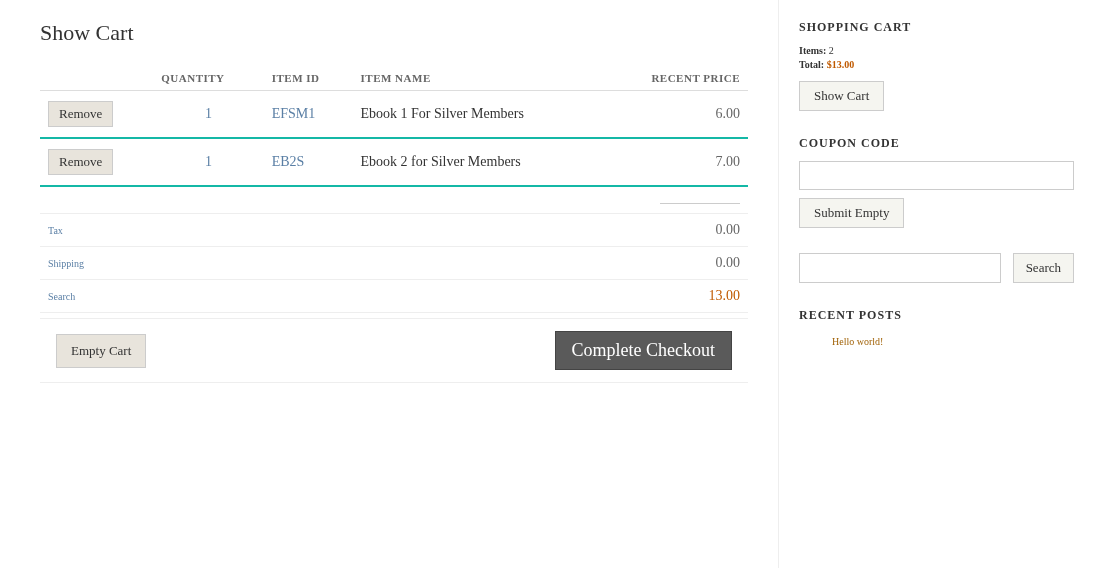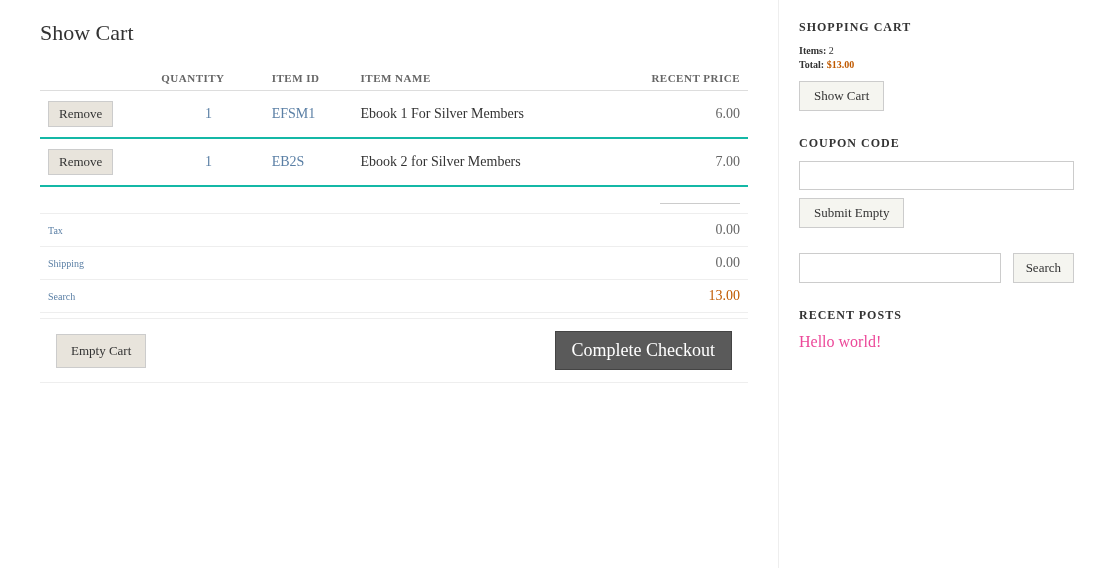--- a/index.html
+++ b/index.html
@@ -201,23 +201,24 @@
       background: #f5f5f0;
       border: 1px solid #ccc;
       padding: 6px 12px;
       cursor: pointer;
       font-size: 13px;
       color: #333;
       font-family: Georgia, serif;
     }
 
     .recent-posts-link {
-      color: #ec4899;
-      font-size: 16px;
+      color: #a16207;
+      font-size: 10px;
       text-decoration: none;
+      margin-left: 33px;
     }
 
     .separator-line {
       width: 80px;
       border: none;
       border-top: 1px solid #ccc;
       margin-left: auto;
       margin-bottom: 4px;
     }
   </style>

